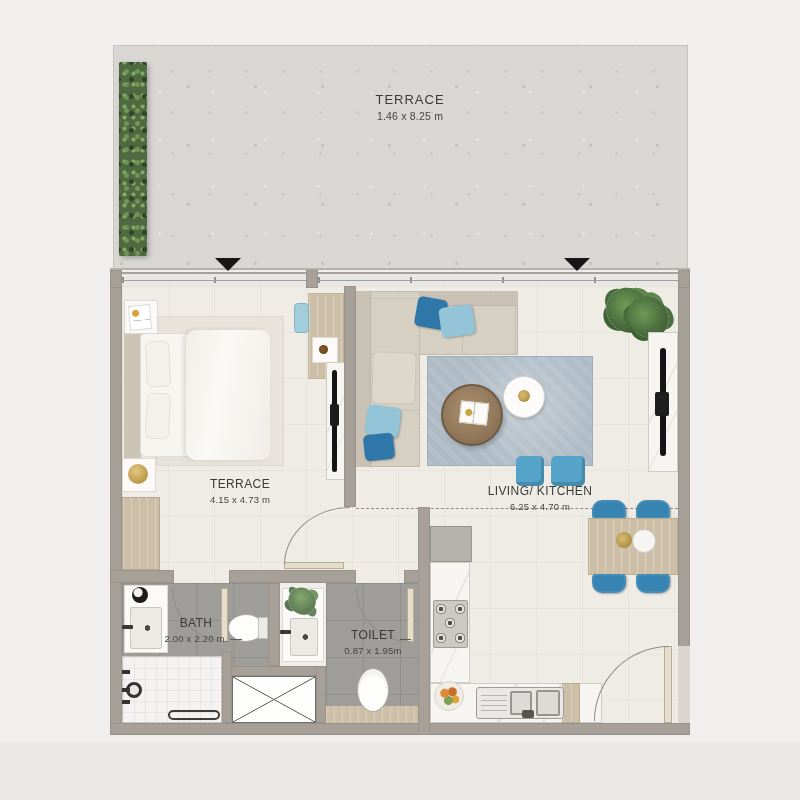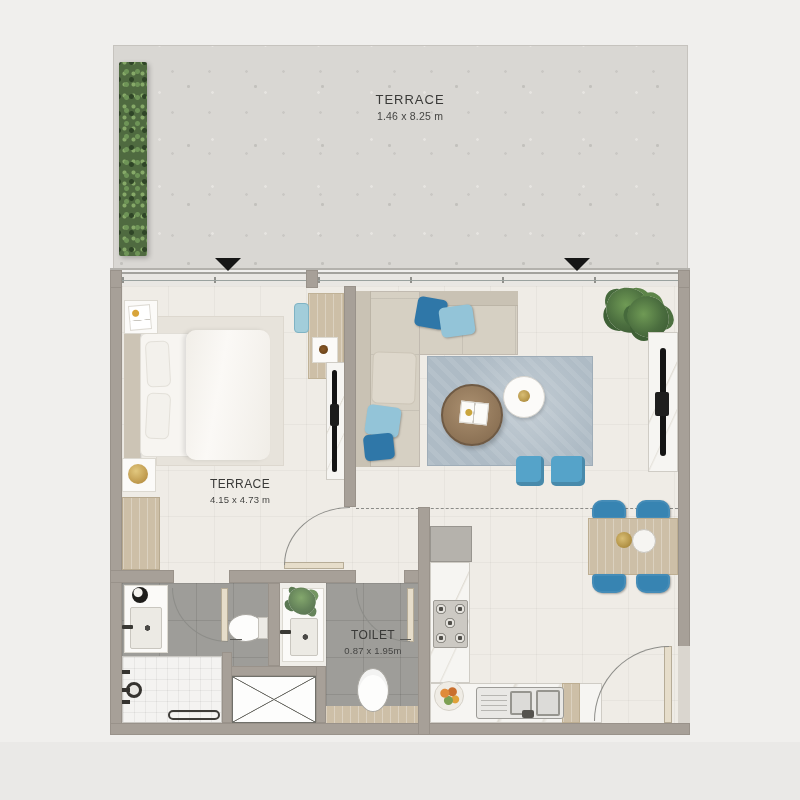--- a/index.html
+++ b/index.html
@@ -210,20 +210,28 @@
   <div class="arc arc-bl" style="left:356px;top:588px;width:54px;height:54px;"></div>
 
   <div class="label label-terr" style="left:310px;top:92px;width:200px;">
     <div class="nm">TERRACE</div>
     <div class="dm">1.46 x 8.25 m</div>
   </div>
   <div class="label" style="left:140px;top:477px;width:200px;">
     <div class="nm">TERRACE</div>
     <div class="dm">4.15 x 4.73 m</div>
   </div>
+  <div class="label" style="left:440px;top:484px;width:200px;">
+    <div class="nm">LIVING/ KITCHEN</div>
+    <div class="dm">6.25 x 4.70 m</div>
+  </div>
+  <div class="label" style="left:146px;top:616px;width:100px;">
+    <div class="nm">BATH</div>
+    <div class="dm">2.00 x 2.20 m.</div>
+  </div>
   <div class="label" style="left:323px;top:616px;width:100px;margin-top:12px;">
     <div class="nm">TOILET</div>
     <div class="dm">0.87 x 1.95m</div>
   </div>
   <div class="leader" style="left:230px;top:639px;width:12px;"></div>
   <div class="leader" style="left:400px;top:639px;width:11px;"></div>
 
 </div>
 
 </body></html>

